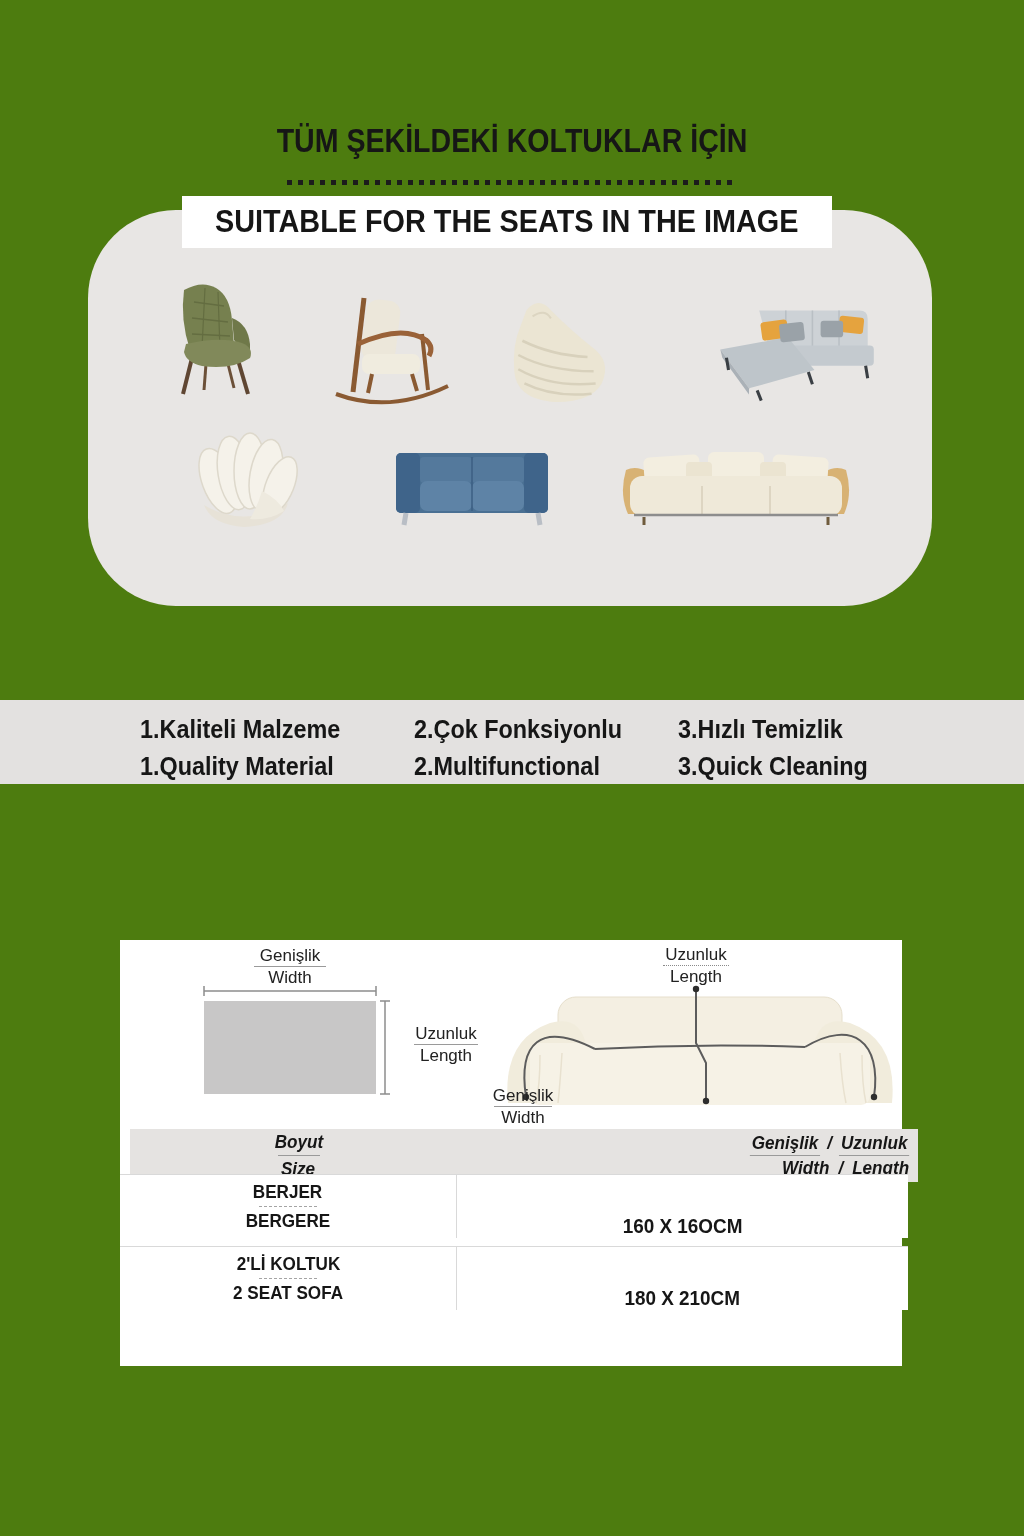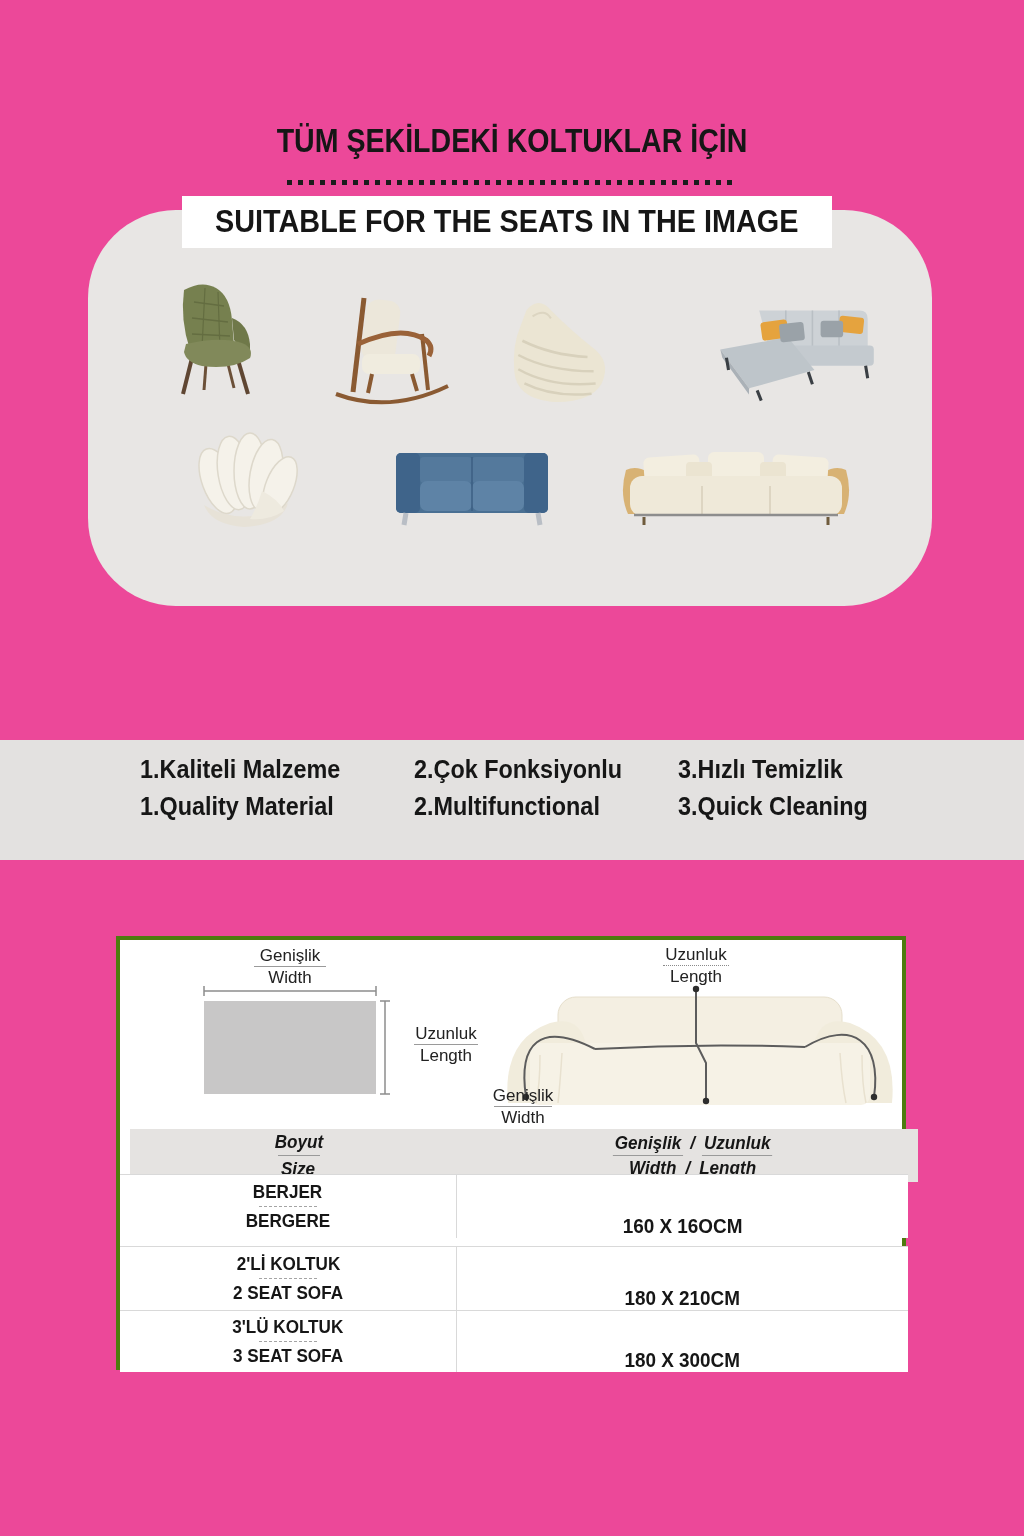--- a/index.html
+++ b/index.html
@@ -1,38 +1,38 @@
 <!DOCTYPE html>
 <html><head>
 <meta charset="utf-8">
 <style>
   * { margin:0; padding:0; box-sizing:border-box; }
   html,body { background:#fff; }
   body { font-family:"Liberation Sans","DejaVu Sans",sans-serif; color:#161616; }
-  .page { position:relative; width:1024px; height:1536px; background:#ec4899; overflow:hidden; margin:0 auto; }
+  .page { position:relative; width:1024px; height:1536px; background:#4d7c0f; overflow:hidden; margin:0 auto; }
 
   
   .hero-title { position:absolute; top:121px; left:0; width:1024px; text-align:center;
     font-size:34px; font-weight:700; letter-spacing:0; white-space:nowrap;
     transform:scaleX(0.84); transform-origin:50% 50%; }
   .dotted-divider { position:absolute; top:180px; left:287px; width:450px; height:5px;
     background:repeating-linear-gradient(to right,#1c1c1c 0 5px,transparent 5px 11px); }
   .hero-band { position:absolute; top:196px; left:182px; width:650px; height:52px;
     background:#fff; z-index:3; display:flex; align-items:center; justify-content:center;text-align:right; }
   .hero-subtitle { font-size:31px; font-weight:700; white-space:nowrap;
     transform:scaleX(0.93); transform-origin:50% 50%; }
 
   
   .seats-panel { position:absolute; top:210px; left:88px; width:844px; height:396px;
     background:#e8e6e4; border-radius:88px; z-index:1; }
   .furniture { position:absolute; }
   .furniture svg { display:block; width:100%; height:100%; }
 
   
-  .features-band { position:absolute; top:740px; left:0; width:1024px; height:120px; background:#e3e1e0; }
+  .features-band { position:absolute; top:700px; left:0; width:1024px; height:84px; background:#e3e1e0; }
   .feature { position:absolute; top:11px; }
   .feature-line { font-size:26px; font-weight:700; line-height:37px; white-space:nowrap;
     transform:scaleX(0.9); transform-origin:0 50%; }
   .feature-1 { left:140px; } .feature-2 { left:414px; } .feature-3 { left:678px; }
 
   
   .size-chart { position:absolute; top:936px; left:116px; width:790px; height:434px;
     background:#fff; border:4px solid #4d7c0f; }
 
   
@@ -53,21 +53,21 @@
   .sofa-length-label { top:5px; left:196px; width:80px; }
   .sofa-length-label .rule { width:66px; }
   .sofa-width-label { top:146px; left:30px; width:66px; background:transparent; }
   .sofa-width-label .rule { width:58px; }
   .sofa-svg { position:absolute; top:45px; left:40px; width:400px; height:135px; }
 
   
   .tbl-header { position:absolute; top:189px; left:10px; width:788px; height:53px;
     background:#e5e3e1; display:flex;font-style:italic; }
   .tbl-col-size { width:337px; display:flex; flex-direction:column; align-items:center; justify-content:center; }
-  .tbl-col-dims { flex:1; display:flex; flex-direction:column; align-items:center; justify-content:center; }
+  .tbl-col-dims { flex:1; display:flex; flex-direction:column; align-items:flex-end; justify-content:center; }
   .hdr-tr { font-size:19px; font-weight:700; transform:scaleX(0.9); }
   .hdr-rule { width:42px; border-top:1px solid #9a9a9a; margin:2px 0; }
   .hdr-line { font-size:19px; font-weight:700; white-space:nowrap; transform:scaleX(0.9); }
   .hdr-line .u { display:inline-block; border-bottom:1px solid #9a9a9a; padding:0 2px 1px; }
   .hdr-line .nd { display:inline-block; padding:0 2px; }
   .hdr-line .slash { display:inline-block; padding:0 8px; }
   .hdr-line + .hdr-line { margin-top:1px; }
 
   .tbl-row { position:absolute; left:0; width:788px; height:64px; display:flex; background:#fff; border-top:1px solid #d9d9d9; }
   .row-1 { top:234px; } .row-2 { top:306px; } .row-3 { top:370px; height:62px; }
@@ -284,25 +284,15 @@
       <div class="cell-name">
         <span class="name-tr">2'Lİ KOLTUK</span>
         <span class="name-rule"></span>
         <span class="name-en">2 SEAT SOFA</span>
       </div>
       <div class="cell-size">
         <span class="size-value">180 X 210CM</span>
       </div>
     </div>
 
-    <div class="tbl-row row-3">
-      <div class="cell-name">
-        <span class="name-tr">3'LÜ KOLTUK</span>
-        <span class="name-rule"></span>
-        <span class="name-en">3 SEAT SOFA</span>
-      </div>
-      <div class="cell-size">
-        <span class="size-value">180 X 300CM</span>
-      </div>
-    </div>
 
   </div>
 </div>
 
 </body></html>

